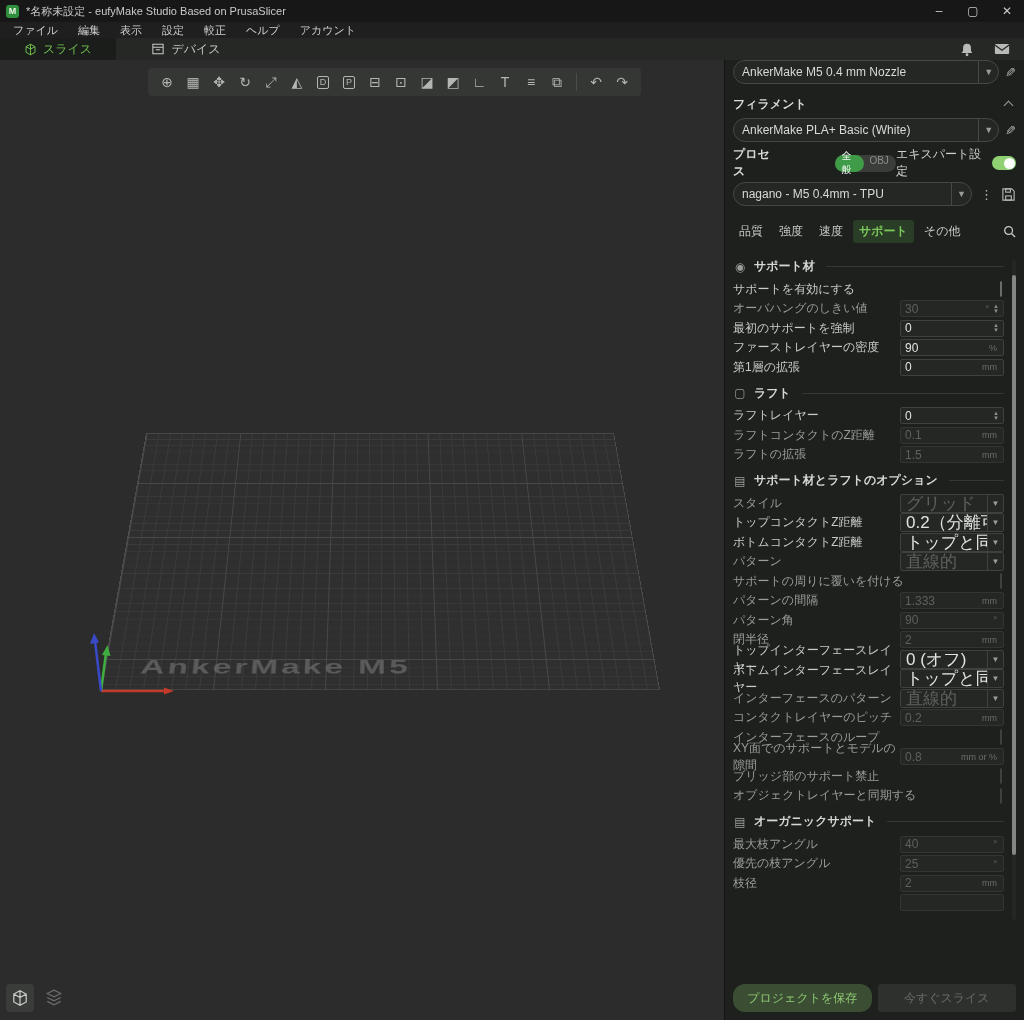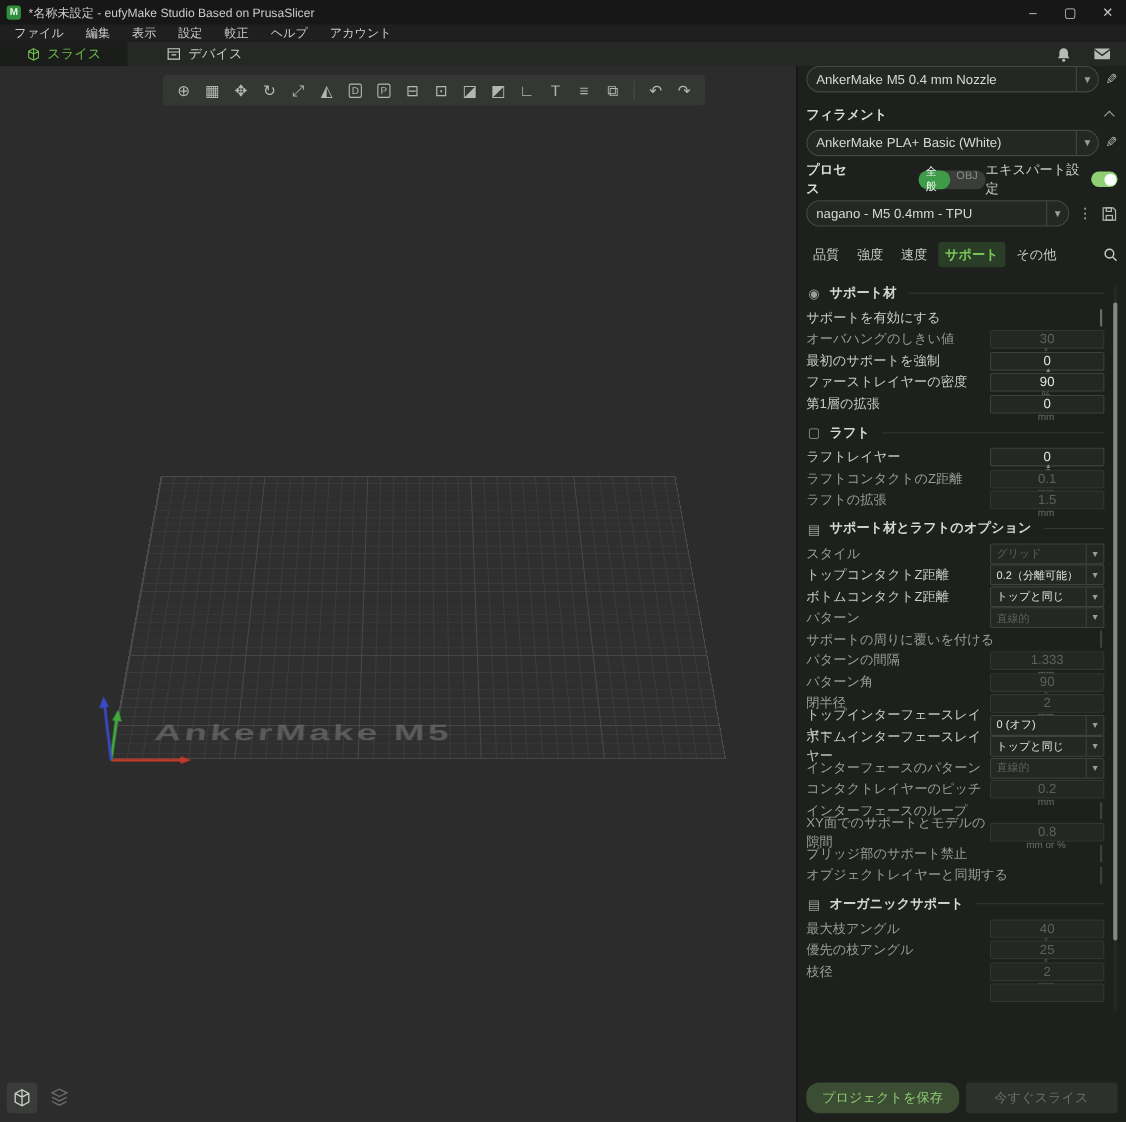--- a/index.html
+++ b/index.html
@@ -76,28 +76,28 @@
   .scrollarea { position:relative; flex:1; overflow:hidden; margin-top:6px; padding-right:12px; }
   .sechead2 { display:flex; align-items:center; gap:7px; height:25px; margin-top:4px; font-weight:bold; color:#d5d7d5; }
   .sechead2 .rule { flex:1; height:1px; background:#343734; margin-left:4px; }
   .sec-ic { color:#9a9d9a; font-size:12px; width:14px; text-align:center; }
   .srow { display:flex; align-items:center; height:19px; margin:0.5px 0; }
   .srow .lbl { color:#c9ccc9; }
   .srow.off .lbl { color:#9a9d9a; }
   .ctrl { margin-left:auto; }
   .cbox { width:12px; height:12px; border:1px solid #6a6d6a; border-radius:2px; background:transparent; margin-right:2px; }
   .off .cbox { border-color:#3e413e; }
-  .inp { width:104px; height:17px; background:#242724; border:1px solid #3e413e; border-radius:2px; display:flex; align-items:center; padding:0 4px;flex-direction:column; }
+  .inp { width:104px; height:17px; background:#242724; border:1px solid #3e413e; border-radius:2px; display:flex; align-items:center; padding:0 4px; }
   .inp .v { flex:1; color:#e2e4e2; }
   .inp .u { color:#6a6d6a; font-size:9px; margin-right:2px; }
   .inp .spins { display:flex; flex-direction:column; line-height:5px; font-size:6px; color:#8a8d8a; margin-left:2px; }
   .off .inp { border-color:#323532; }
   .off .inp .v { color:#5e615e; }
   .sel { width:104px; height:19px; background:#242724; border:1px solid #3e413e; border-radius:2px; display:flex; align-items:center; }
-  .sel .v { flex:1; padding:0 5px; color:#e2e4e2; font-size:10px; white-space:nowrap; overflow:hidden; }
+  .sel .v { flex:1; padding:0 5px; color:#e2e4e2; font-size:17px; white-space:nowrap; overflow:hidden; }
   .sel .arr { width:16px; align-self:stretch; border-left:1px solid #3e413e; display:flex; align-items:center; justify-content:center; color:#9a9d9a; font-size:8px; }
   .off .sel .v { color:#5e615e; }
   .scrollbar { position:absolute; right:0; top:10px; width:4px; height:660px; background:#242724; border-radius:2px; }
   .scrollbar .thumb { position:absolute; top:15px; width:4px; height:580px; background:#848784; border-radius:2px; }
 
   .footer { height:44px; display:flex; align-items:center; gap:6px; }
   .btn { flex:1; height:28px; border-radius:3px; display:flex; align-items:center; justify-content:center; }
   .btn.save { background:#3b4d33; color:#8fca74;border-radius:12px; }
   .btn.slice { background:#2d302d; color:#6a6d6a; }
 

